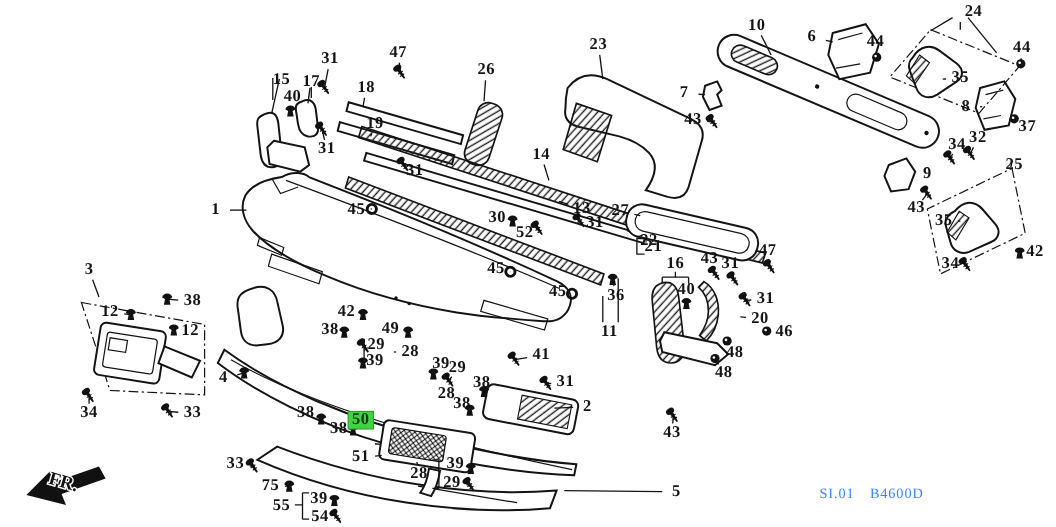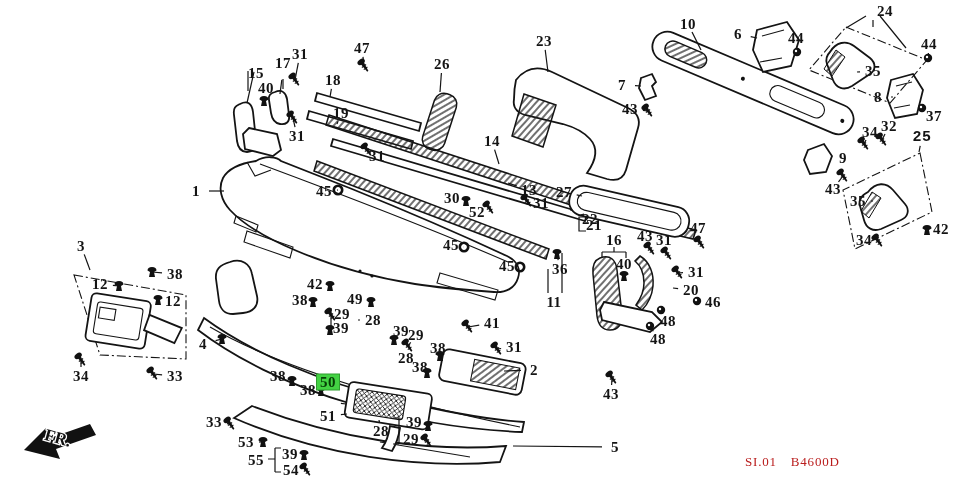--- a/index.html
+++ b/index.html
@@ -7,21 +7,21 @@
   .stage{position:relative;width:960px;height:479px;background:#fff;
          font-family:"Liberation Serif",serif;}
   .stage svg{position:absolute;left:0;top:0;}
   .callout{position:absolute;transform:translate(-50%,-50%);
            font:bold 15px "Liberation Serif",serif;color:#141414;
            line-height:1;white-space:nowrap;letter-spacing:.5px;cursor:pointer;
            z-index:3;padding:0 1px;}
   .callout.hl{background:var(--hl,#43d243);color:var(--hlt,#063d06);
               padding:0 3px;box-shadow:0 0 0 1px #2f9e2f;}
   .footer{position:absolute;left:745px;top:441px;z-index:3;
-          font:13px "Liberation Serif",serif;color:#b91c1c;letter-spacing:.8px;margin-top:13px;}
+          font:13px "Liberation Serif",serif;color:#3b82f6;letter-spacing:.8px;}
   .footer span{margin-right:14px;}
   #leaders line{stroke:#141414;stroke-width:1.2;}
   .dashdot{fill:none;stroke:#141414;stroke-width:1.1;stroke-dasharray:9 3 2 3;}
   .pt{fill:#fff;stroke:#141414;stroke-width:1.8;}
   .ptn{fill:none;stroke:#141414;stroke-width:1.1;}
   .pth{fill:url(#hatch);stroke:#141414;stroke-width:1.5;}
 </style>
 </head>
 <body>
 
@@ -325,42 +325,42 @@
         <use href="#g-screw" transform="translate(230,424)"></use>
         <use href="#g-clip" transform="translate(263,442)"></use>
         <use href="#g-clip" transform="translate(304,455)"></use>
         <use href="#g-screw" transform="translate(306,470)"></use>
       </g>
   </svg>
 
   <div id="callout-layer">
       <span class="callout" style="left: 196px; top: 191px;">1</span>
       <span class="callout" style="left: 256px; top: 63px; margin-top: 10px;">15</span>
-      <span class="callout" style="left: 283px; top: 63px; text-align: right;">17</span>
+      <span class="callout" style="left: 283px; top: 75px; text-align: right;">17</span>
       <span class="callout" style="left: 300px; top: 54px;">31</span>
       <span class="callout" style="left: 266px; top: 88px;">40</span>
       <span class="callout" style="left: 297px; top: 136px;">31</span>
       <span class="callout" style="left: 362px; top: 48px;">47</span>
       <span class="callout" style="left: 333px; top: 80px;">18</span>
       <span class="callout" style="left: 341px; top: 113px;">19</span>
       <span class="callout" style="left: 442px; top: 64px;">26</span>
       <span class="callout" style="left: 544px; top: 41px;">23</span>
       <span class="callout" style="left: 688px; top: 24px;">10</span>
       <span class="callout" style="left: 622px; top: 85px;">7</span>
       <span class="callout" style="left: 630px; top: 109px;">43</span>
       <span class="callout" style="left: 738px; top: 34px;">6</span>
       <span class="callout" style="left: 796px; top: 38px;">44</span>
       <span class="callout" style="left: 849px; top: 11px; margin-left: 36px;">24</span>
       <span class="callout" style="left: 929px; top: 44px;">44</span>
       <span class="callout" style="left: 873px; top: 71px;">35</span>
       <span class="callout" style="left: 878px; top: 97px;">8</span>
       <span class="callout" style="left: 934px; top: 116px;">37</span>
       <span class="callout" style="left: 889px; top: 126px;">32</span>
       <span class="callout" style="left: 870px; top: 132px;">34</span>
-      <span class="callout" style="left: 922px; top: 137px; font-family: Liberation Mono, monospace;">25</span>
+      <span class="callout" style="left: 922px; top: 150px;">25</span>
       <span class="callout" style="left: 843px; top: 158px;">9</span>
       <span class="callout" style="left: 833px; top: 189px;">43</span>
       <span class="callout" style="left: 858px; top: 201px;">35</span>
       <span class="callout" style="left: 864px; top: 240px;">34</span>
       <span class="callout" style="left: 941px; top: 229px;">42</span>
       <span class="callout" style="left: 377px; top: 156px;">31</span>
       <span class="callout" style="left: 324px; top: 191px;">45</span>
       <span class="callout" style="left: 452px; top: 198px;">30</span>
       <span class="callout" style="left: 477px; top: 212px;">52</span>
       <span class="callout" style="left: 529px; top: 190px;">13</span>
@@ -406,21 +406,21 @@
       <span class="callout" style="left: 492px; top: 323px;">41</span>
       <span class="callout" style="left: 514px; top: 347px;">31</span>
       <span class="callout" style="left: 534px; top: 370px;">2</span>
       <span class="callout" style="left: 308px; top: 390px;">38</span>
       <span class="callout hl" style="left: 328px; top: 382px;">50</span>
       <span class="callout" style="left: 328px; top: 416px;">51</span>
       <span class="callout" style="left: 381px; top: 431px;">28</span>
       <span class="callout" style="left: 414px; top: 422px;">39</span>
       <span class="callout" style="left: 411px; top: 439px;">29</span>
       <span class="callout" style="left: 214px; top: 422px;">33</span>
-      <span class="callout" style="left: 246px; top: 442px;">53</span>
+      <span class="callout" style="left: 246px; top: 442px;">75</span>
       <span class="callout" style="left: 256px; top: 460px;">55</span>
       <span class="callout" style="left: 290px; top: 454px;">39</span>
       <span class="callout" style="left: 291px; top: 470px;">54</span>
       <span class="callout" style="left: 615px; top: 447px;">5</span>
     </div>
 
   <div class="footer">
     <span>SI.01</span><span>B4600D</span>
   </div>
 </div>

